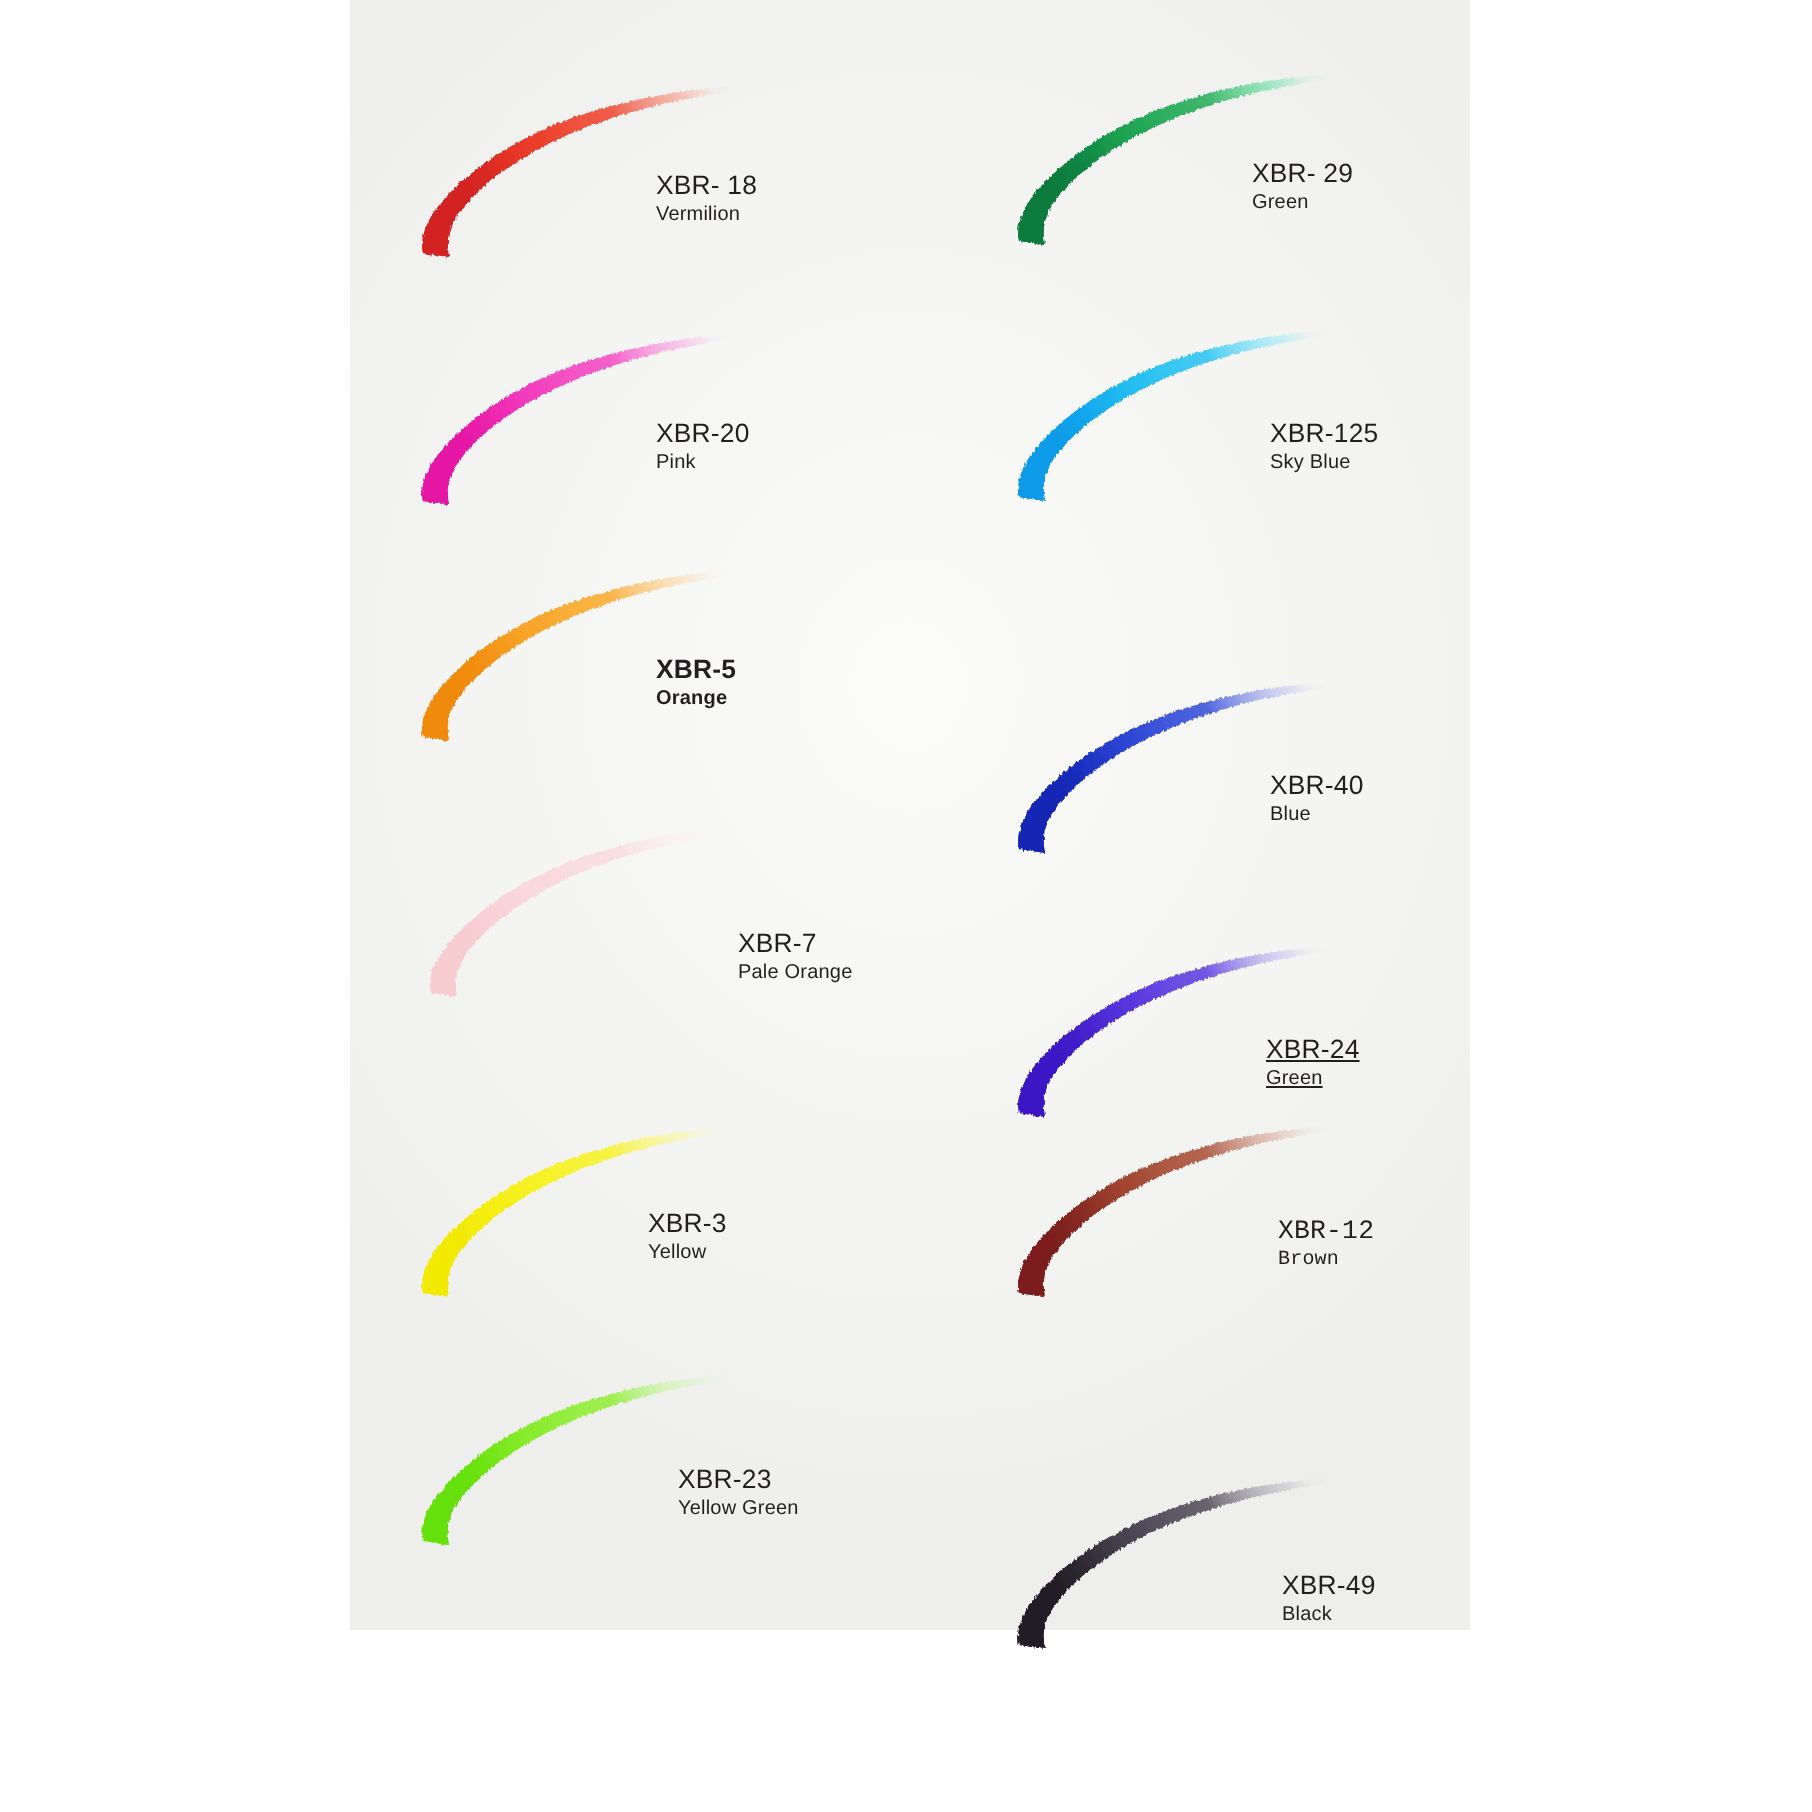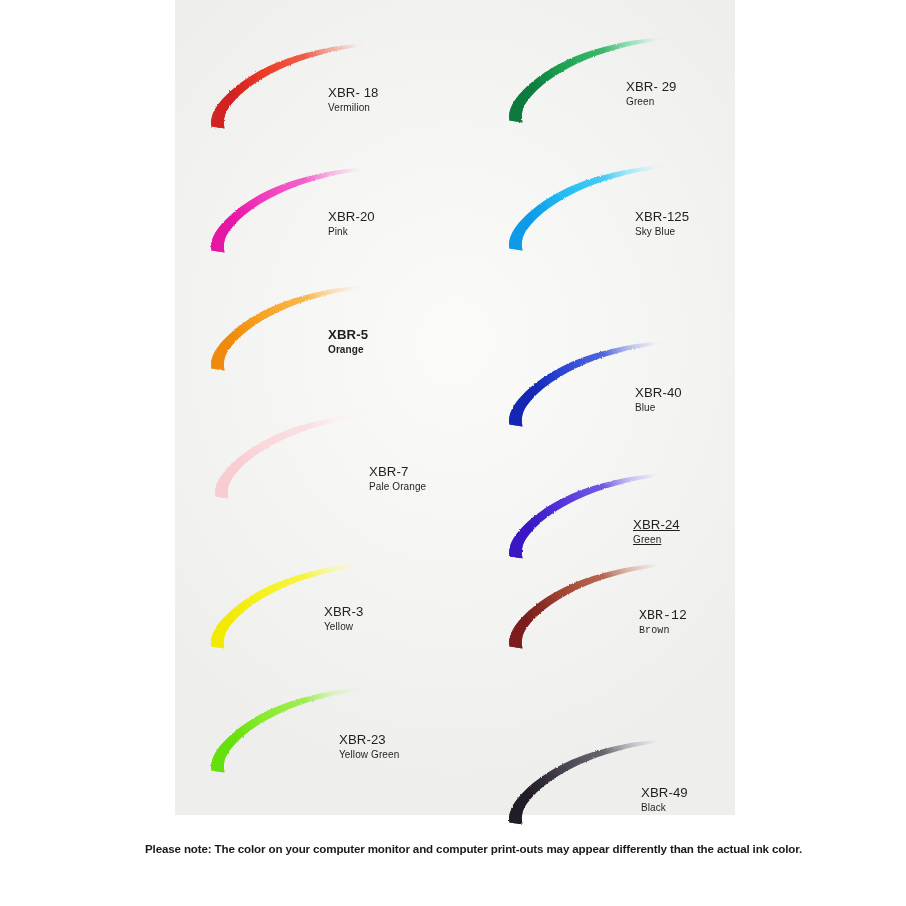--- a/index.html
+++ b/index.html
@@ -454,14 +454,13 @@
         </g>
       </svg>
       <div class="swatch-label" style="left: 143px; top: 48px;">
         <span class="swatch-code">XBR-49</span>
         <span class="swatch-name">Black</span>
       </div>
     </div>
   </div>
 
 <div id="footnote">
-  <span class="fn-line">Please note: The color on your computer monitor and computer print-outs may appear differently than the actual ink color.</span>
 </div>
 
 </body></html>

